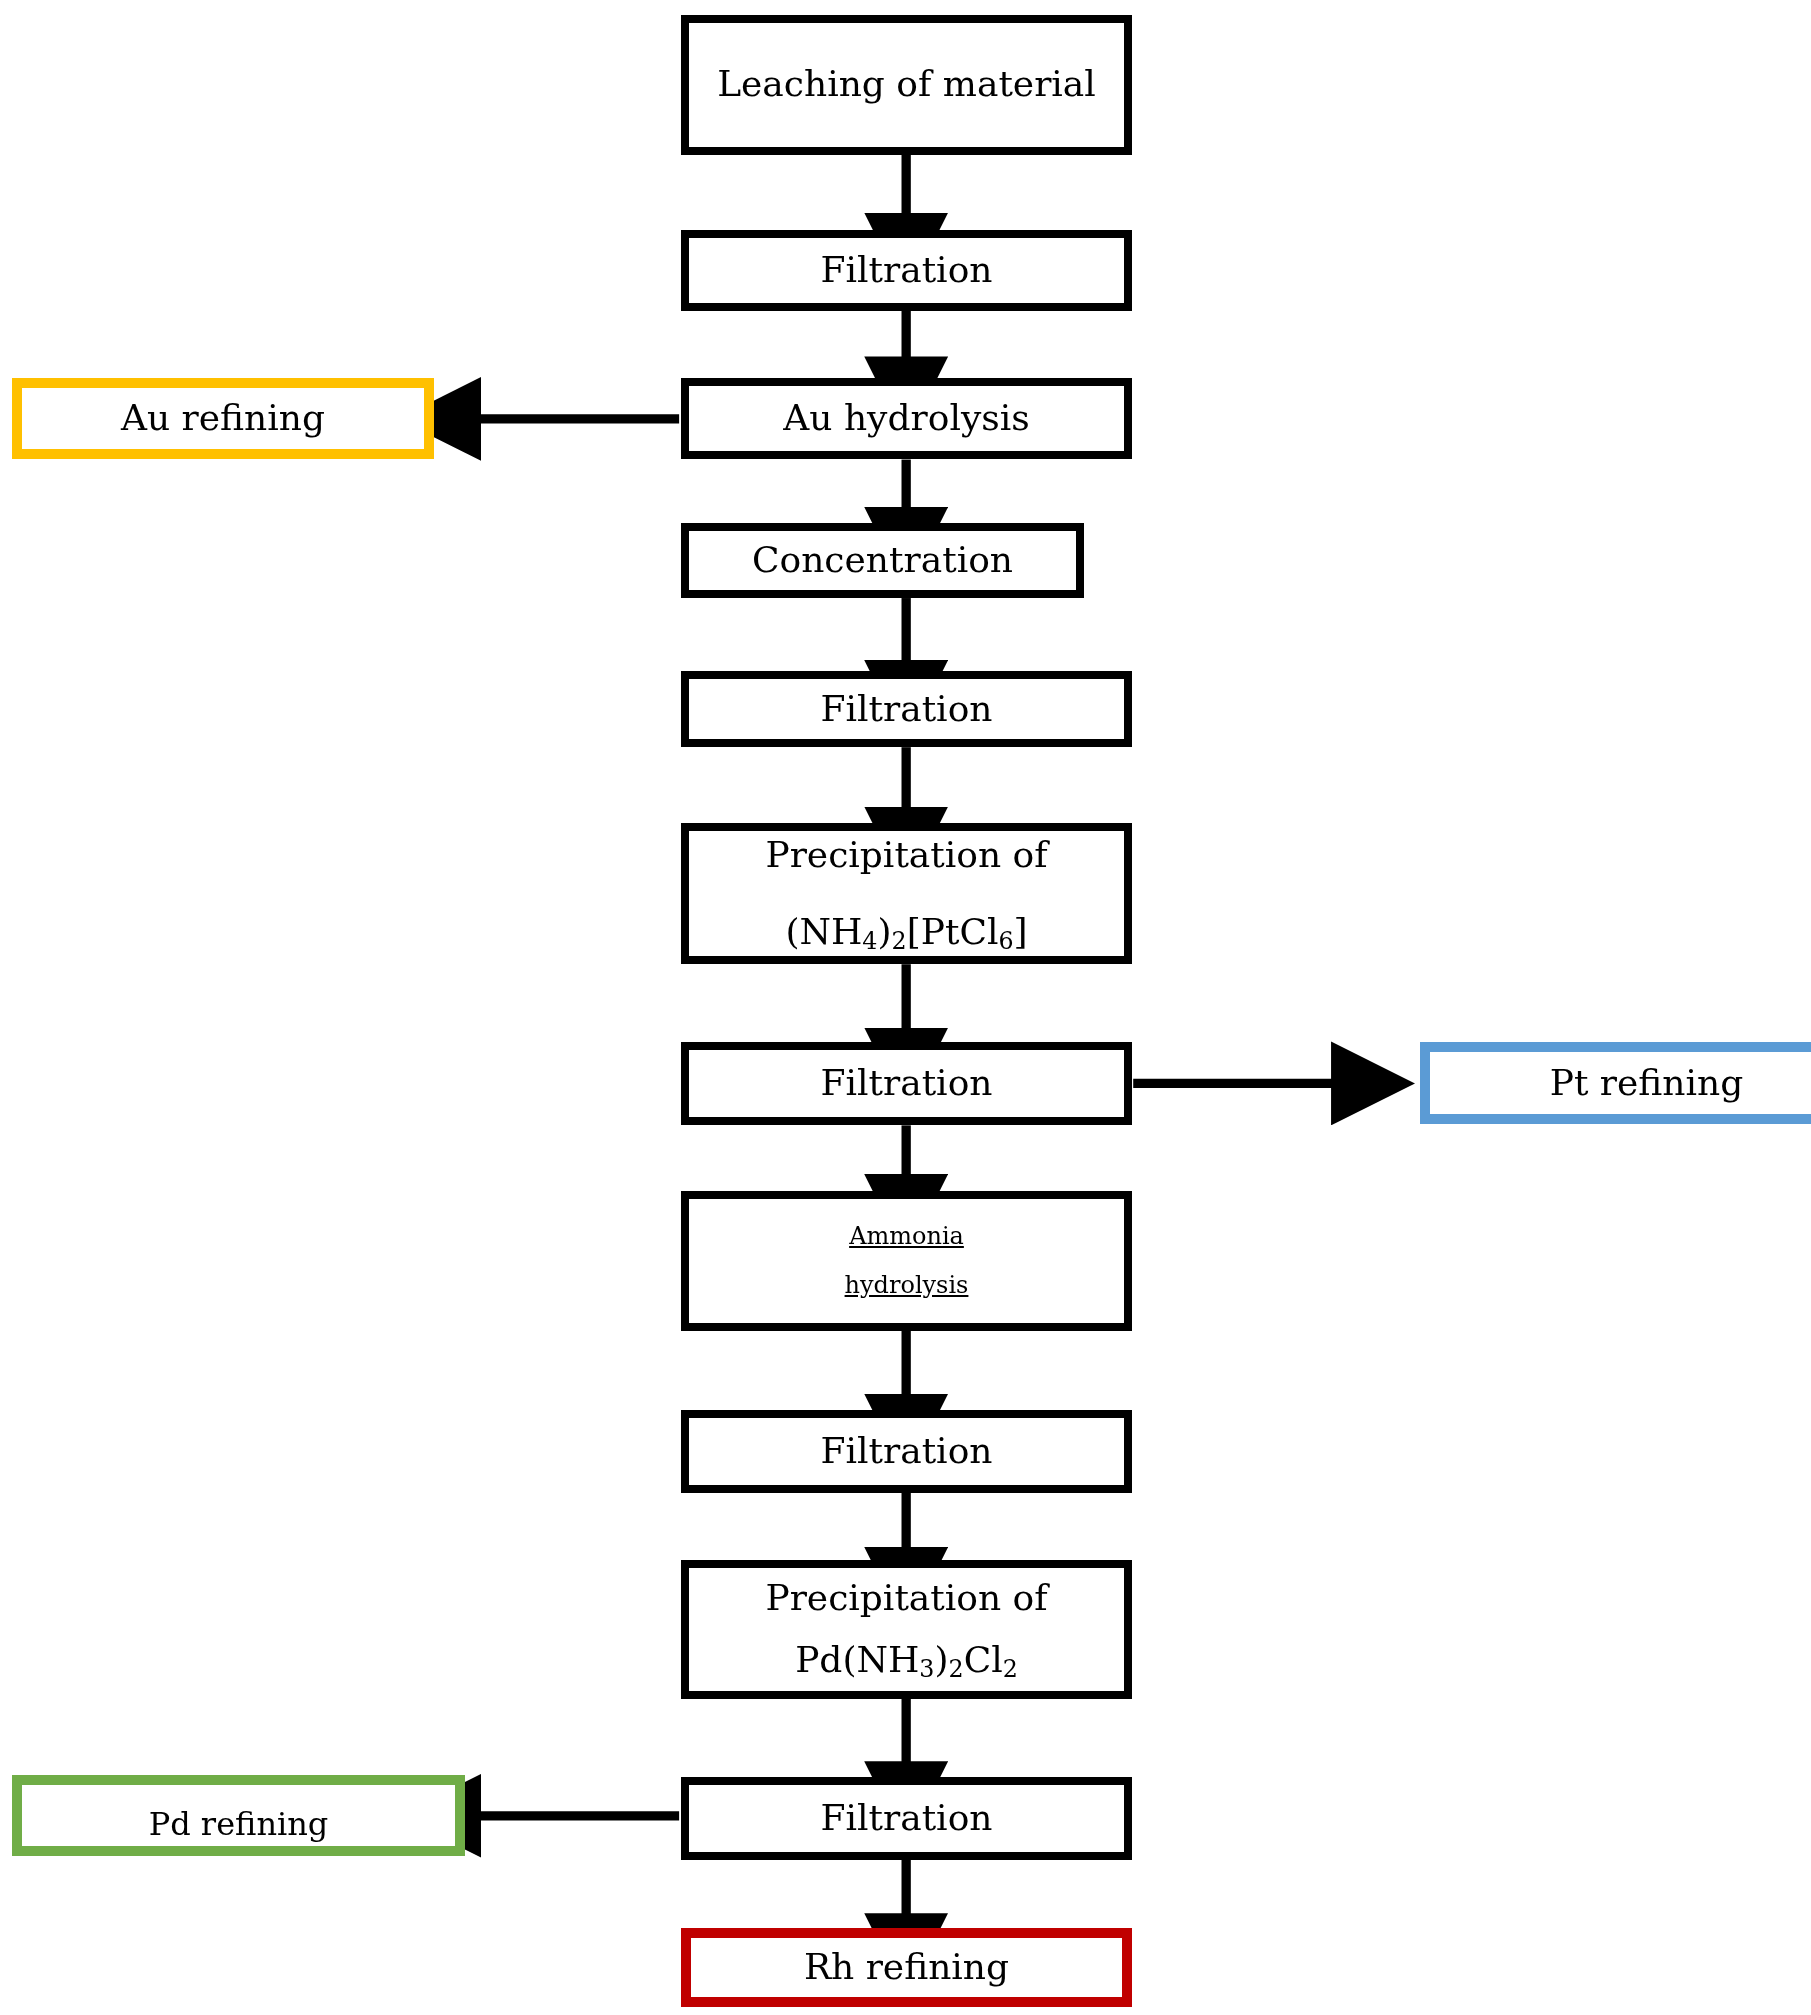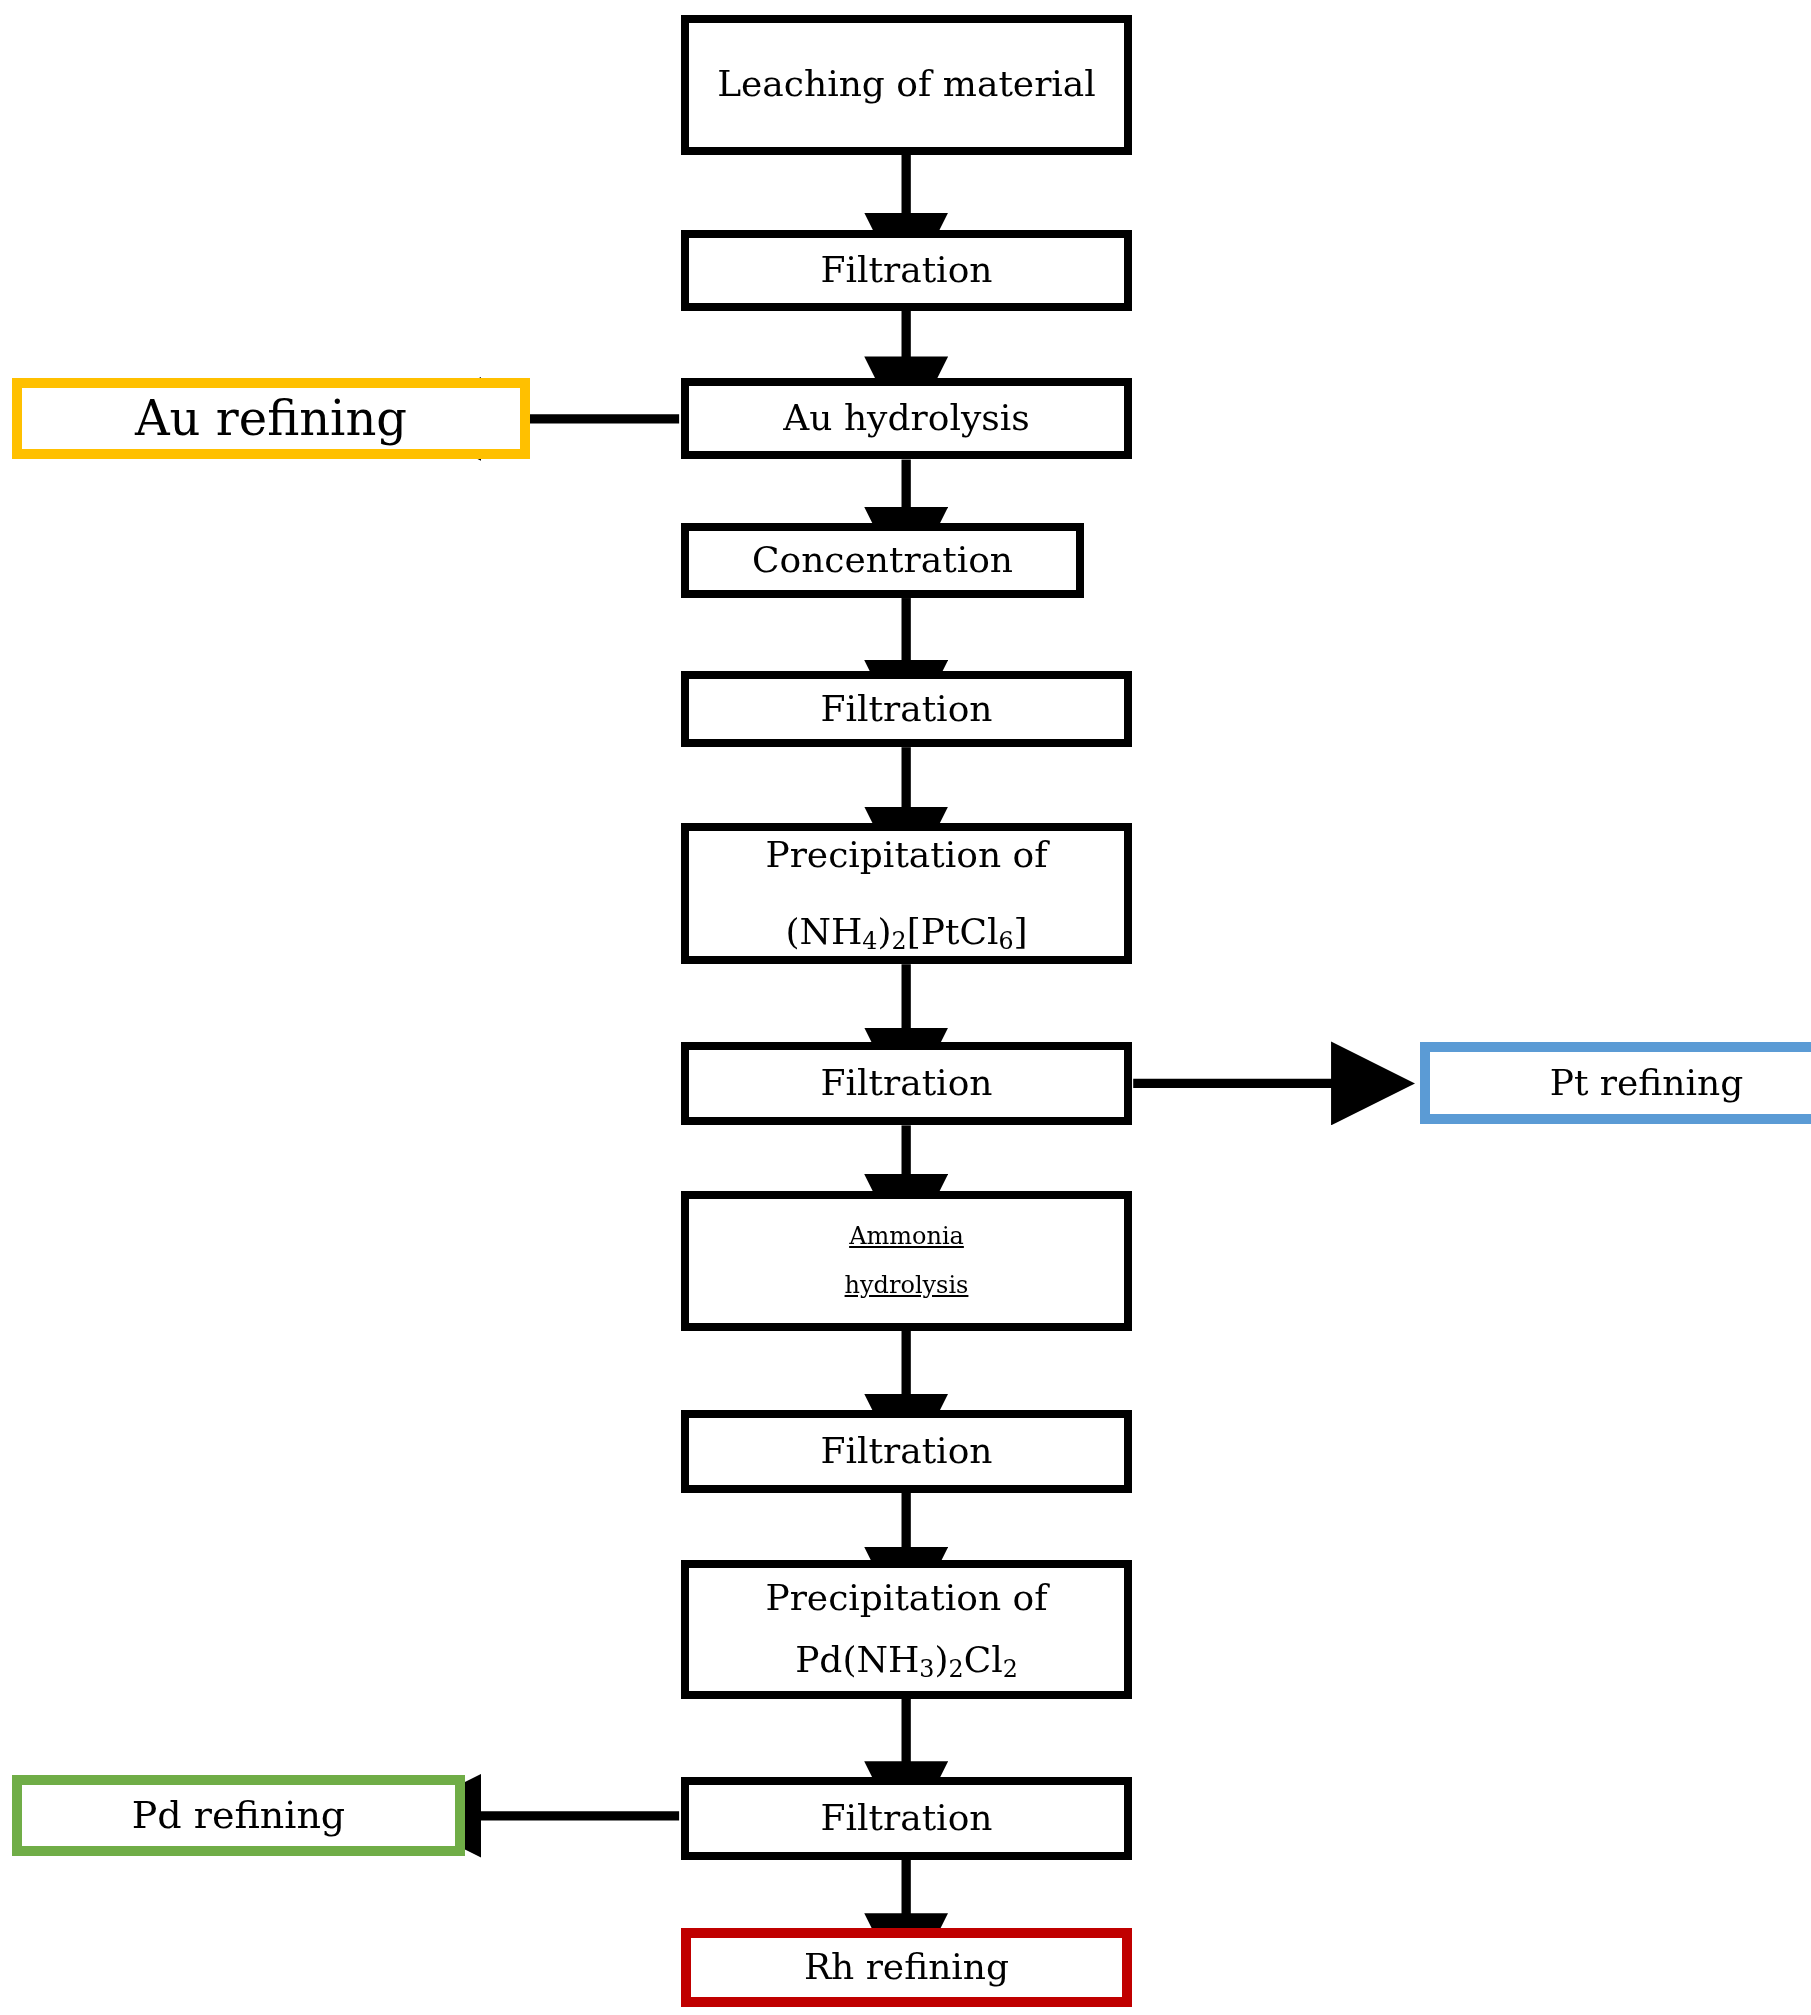--- a/index.html
+++ b/index.html
@@ -121,29 +121,29 @@
     <span class="node-label">Precipitation of</span>
     <span class="node-label" style="margin-top:14.6px;">
       <span>Pd(NH</span><sub>3</sub><span>)</span><sub>2</sub><span>Cl</span><sub>2</sub>
     </span>
   </div>
 
   <div class="node-box" style="left:681px; top:1777px; width:451px; height:83px; border:8.7px solid #000000; font-size:36px;">
     <span class="node-label">Filtration</span>
   </div>
 
-  <div class="node-box" style="left:12px; top:378px; width:518px; height:81px; border:10.7px solid #FFC000; font-size:48px;">
+  <div class="node-box" style="left:12px; top:378px; width:422px; height:81px; border:10.7px solid #FFC000; font-size:36px;">
     <span class="node-label">Au refining</span>
   </div>
 
   <div class="node-box" style="left:1420px; top:1042px; width:453px; height:82px; border:10.7px solid #5B9BD5; font-size:36px;">
     <span class="node-label">Pt refining</span>
   </div>
 
-  <div class="node-box" style="left:12px; top:1775px; width:453px; height:81px; border:10.7px solid #70AD47; font-size:38px;">
+  <div class="node-box" style="left:12px; top:1775px; width:453px; height:81px; border:10.7px solid #70AD47; font-size:32px;justify-content:flex-end;">
     <span class="node-label">Pd refining</span>
   </div>
 
   <div class="node-box" style="left:681px; top:1928px; width:451px; height:79px; border:10.7px solid #C00000; font-size:36px;">
     <span class="node-label">Rh refining</span>
   </div>
 
 </div>
 
 

